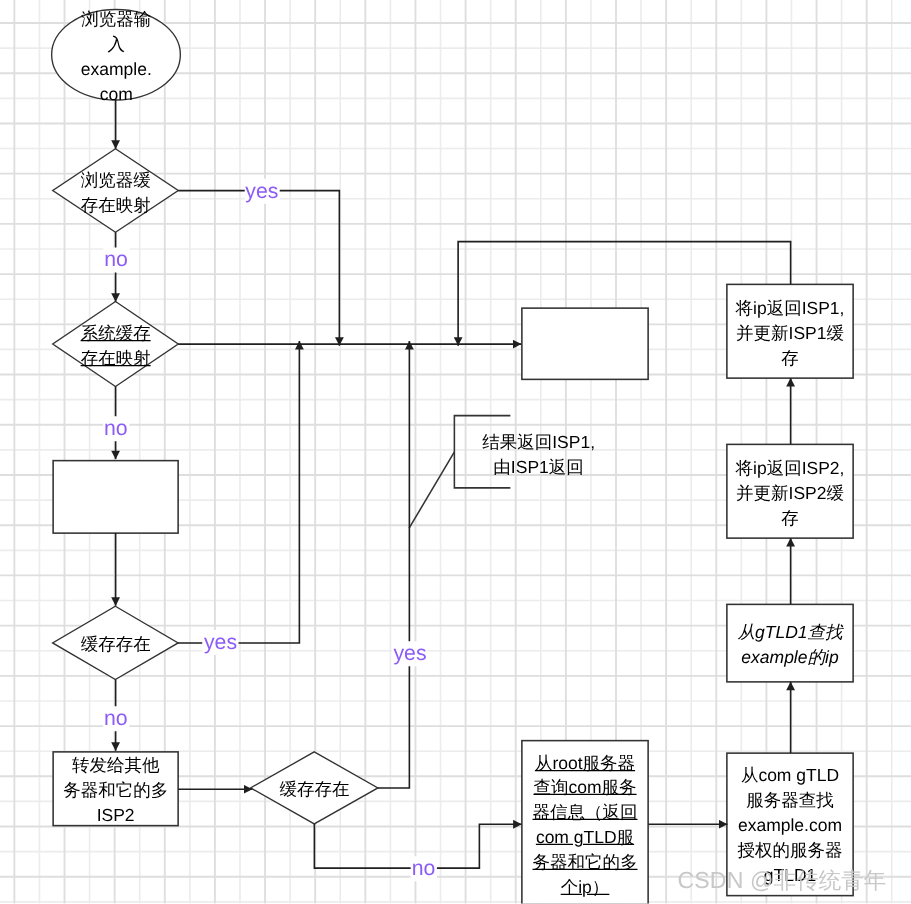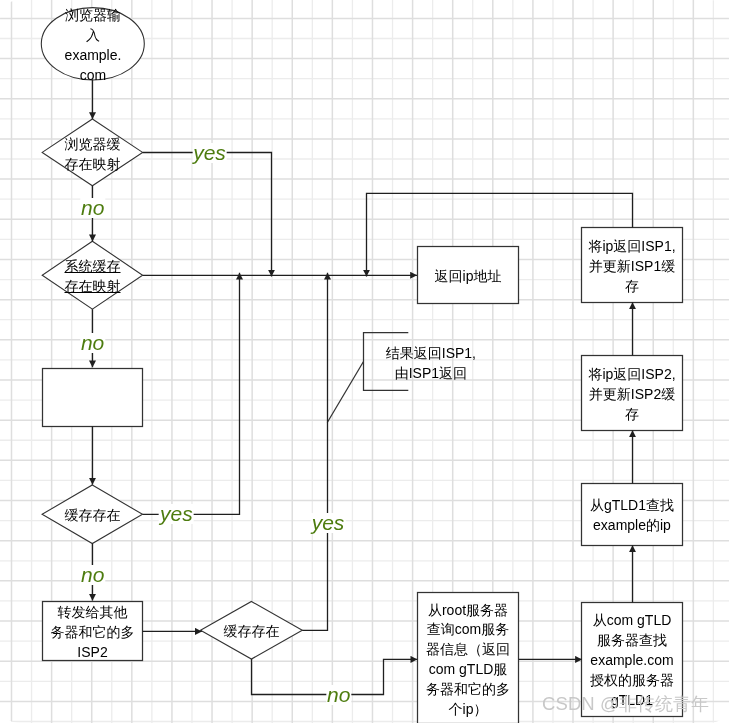--- a/index.html
+++ b/index.html
@@ -1,25 +1,24 @@
 <!DOCTYPE html>
 <html><head>
 <meta charset="utf-8">
 <title>DNS flow</title>
 <style>
   html,body{margin:0;padding:0;background:#ffffff;}
   #canvas{
     position:relative;width:729px;height:723px;overflow:hidden;background:#fff;
     font-family:"Liberation Sans",sans-serif;
-    border-radius:19px;
   }
   svg#grid{position:absolute;left:0;top:0;width:729px;height:723px;}
   svg#art{position:absolute;left:0;top:0;width:729px;height:723px;}
-  .lbl{position:absolute;background:#fff;color:#4d7c0f;font-size:21px;line-height:20px;white-space:nowrap;
-       transform:translate(-50%,-50%);padding:0 1px;font-style:italic;}
+  .lbl{position:absolute;background:#fff;color:#8b5cf6;font-size:17px;line-height:20px;white-space:nowrap;
+       transform:translate(-50%,-50%);padding:0 1px;}
   .node{position:absolute;display:flex;align-items:center;justify-content:center;
         text-align:center;color:#000;font-size:14px;line-height:19.9px;}
   .node>div{position:relative;top:1.8px;}
   .wm{position:absolute;color:#c8c8c8;white-space:nowrap;line-height:1;}
   .wm-a{font-size:18.5px;letter-spacing:0.1px;}
   .wm-b{font-size:18px;}
 </style>
 </head>
 <body>
 
@@ -177,55 +176,50 @@
         <div class="tl">转发给其他</div>
         <div class="tl">务器和它的多</div>
         <div class="tl">ISP2</div>
       </div>
   </div>
   <div class="node" style="left:209px;top:611.5px;width:85px;height:38px;">
     <div>
         <div class="tl">缓存存在</div>
       </div>
   </div>
-  <div class="node" style="left:417px;top:246px;width:102px;height:58px;">
-    <div>
-        <div class="tl">返回ip地址</div>
-      </div>
-  </div>
   <div class="node" style="left:583px;top:227.5px;width:98px;height:74.7px;">
     <div>
         <div class="tl">将ip返回ISP1,</div>
         <div class="tl">并更新ISP1缓</div>
         <div class="tl">存</div>
       </div>
   </div>
   <div class="node" style="left:583px;top:355.4px;width:98px;height:74.8px;">
     <div>
         <div class="tl">将ip返回ISP2,</div>
         <div class="tl">并更新ISP2缓</div>
         <div class="tl">存</div>
       </div>
   </div>
-  <div class="node" style="left:583px;top:483.4px;width:98px;height:61.8px;">
+  <div class="node" style="left:583px;top:483.4px;width:98px;height:61.8px;font-style:italic;">
     <div>
         <div class="tl">从gTLD1查找</div>
         <div class="tl">example的ip</div>
       </div>
   </div>
   <div class="node" style="left:583px;top:602.4px;width:98px;height:113.8px;">
     <div>
         <div class="tl">从com gTLD</div>
         <div class="tl">服务器查找</div>
         <div class="tl">example.com</div>
         <div class="tl">授权的服务器</div>
         <div class="tl">gTLD1</div>
       </div>
   </div>
-  <div class="node" style="left:419px;top:593px;width:98px;height:131px;">
+  <div class="node" style="left:419px;top:593px;width:98px;height:131px;text-decoration:underline;">
     <div>
         <div class="tl">从root服务器</div>
         <div class="tl">查询com服务</div>
         <div class="tl">器信息（返回</div>
         <div class="tl">com gTLD服</div>
         <div class="tl">务器和它的多</div>
         <div class="tl">个ip）</div>
       </div>
   </div>
   <div class="node" style="left:366px;top:342px;width:110px;height:40px;justify-content:flex-end;">

